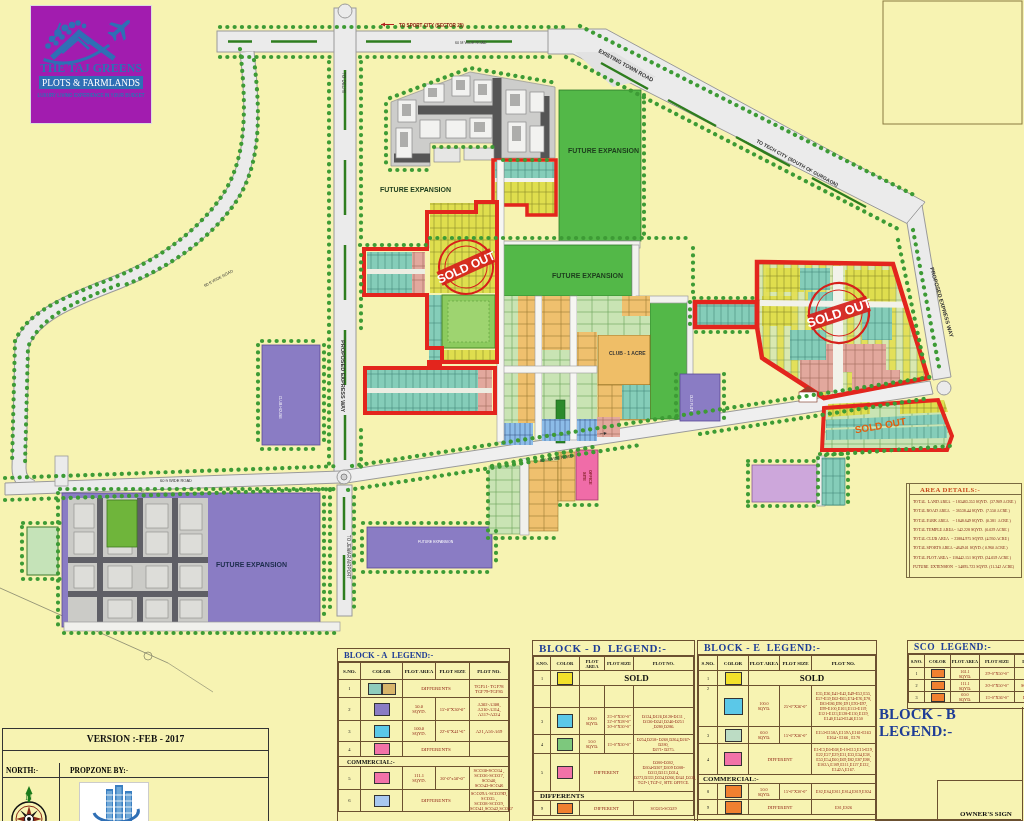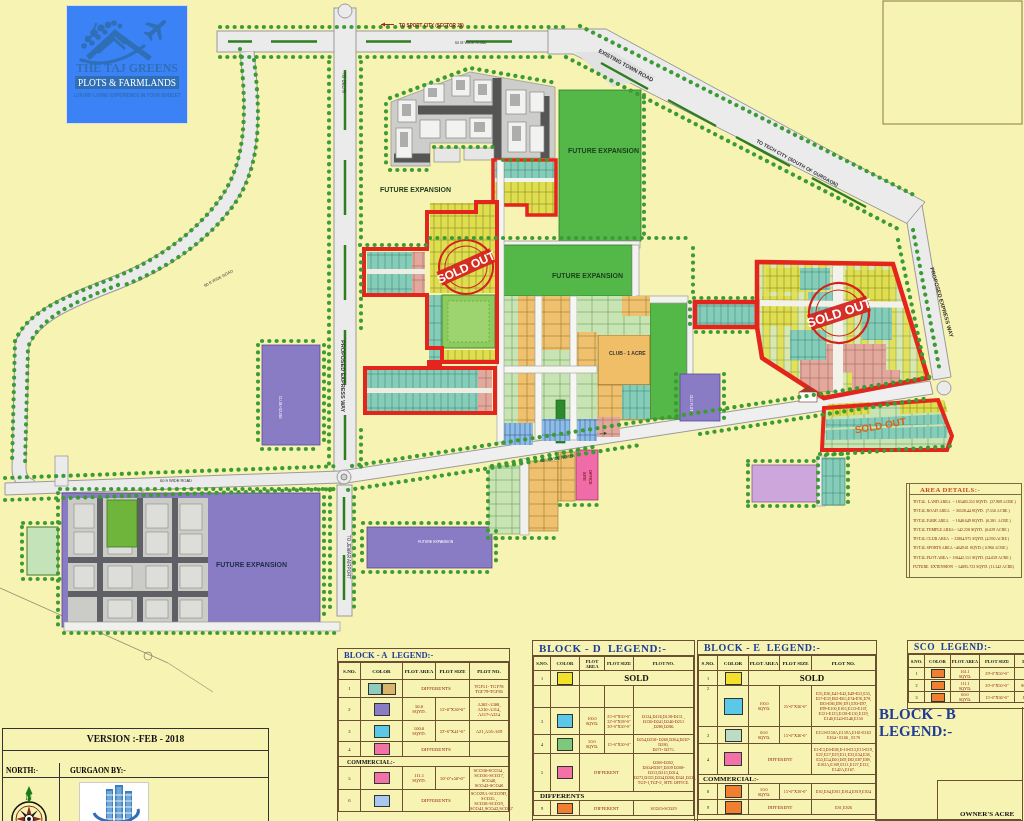--- a/index.html
+++ b/index.html
@@ -398,21 +398,21 @@
   <text x="279" y="396" font-size="3.5" fill="#fff" transform="rotate(90 279 396)">CLUB HOUSE</text>
   <text x="418" y="543" font-size="3.5" fill="#fff">FUTURE EXPANSION</text>
   <text x="690" y="395" font-size="3.3" fill="#fff" transform="rotate(90 690 395)">OLD PLOT</text>
   <text x="160" y="482" font-size="4" fill="#333">60 ft WIDE ROAD</text>
   <text x="540" y="462" font-size="4" fill="#333" transform="rotate(-8 540 462)">60 M WIDE ROAD</text>
   <text x="600" y="435" font-size="4" fill="#333" transform="rotate(-8 600 435)">—▶</text>
   <text x="140" y="492" font-size="5" fill="#333">←</text>
 </g>
 </svg>
 
-<div class="abs" style="left:30px;top:5px;width:120px;height:117px;background:#3b82f6;border:1px solid #ddd;margin-left:36px;">
+<div class="abs" style="left:30px;top:5px;width:120px;height:117px;background:#a21caf;border:1px solid #ddd;">
   <svg width="120" height="117" viewBox="0 0 120 117">
 
     <g stroke="#2F6FB5" fill="none" stroke-linecap="square">
       <path d="M23,50 L48,27 L57,35" stroke-width="5.5"></path>
       <path d="M48,27 L81,51" stroke-width="5.5"></path>
       <path d="M32,46 L47,33 L57,42" stroke-width="2.8"></path>
       <path d="M14,54 C32,60 54,57 77,40" stroke-width="3"></path>
       <line x1="29" y1="18" x2="24" y2="31" stroke-width="2"></line>
     </g>
     <g fill="#2F6FB5">
@@ -656,28 +656,28 @@
             <td class="no">15'-0"X36'-0"</td>
             <td class="no">DS51-DS58</td>
           </tr>
  </tbody>
       </table>
 </div>
 
 <div class="abs" style="left:879px;top:706px;font-family:'Liberation Serif',serif;font-weight:bold;font-size:15px;color:#1f3d96;">BLOCK - B&nbsp; LEGEND:-</div>
 
 <div class="abs" style="left:937px;top:780px;width:84px;height:40px;border-left:1px solid #6b5030;border-top:1px solid #6b5030;"></div>
-<div class="abs" style="left:960px;top:810px;font-family:'Liberation Serif',serif;font-weight:bold;font-size:7px;color:#111;">OWNER'S ACRE</div>
+<div class="abs" style="left:960px;top:810px;font-family:'Liberation Serif',serif;font-weight:bold;font-size:7px;color:#111;">OWNER'S SIGN</div>
 
 <div class="abs" style="left:875px;top:707px;width:146px;height:113px;border-right:1px solid #6b5030;border-bottom:1px solid #6b5030;border-left:1px solid #6b5030;"></div>
 <div class="abs" style="left:532px;top:819px;width:489px;height:1px;background:#6b5030;"></div>
 
 <div class="abs" style="left:2px;top:728px;width:265px;height:93px;border:1px solid #333;font-family:'Liberation Serif',serif;">
 
-  <div style="height:21px;border-bottom:1px solid #333;text-align:center;font-size:9.5px;font-weight:bold;color:#111;line-height:21px;">VERSION :-FEB - 2018</div>
+  <div style="height:21px;border-bottom:1px solid #333;text-align:center;font-size:9.5px;font-weight:bold;color:#111;line-height:21px;">VERSION :-FEB - 2017</div>
   <div style="display:flex;height:70px;margin-top:12px;">
 
     <div style="width:56px;border-right:1px solid #333;">
       <div style="font-size:7.5px;font-weight:bold;padding:3px 0 0 3px;border-bottom:1px solid #333;height:11px;">NORTH:-</div>
 
       <svg width="55" height="55" viewBox="0 0 55 55" style="display:block;">
         <g transform="translate(26,41)">
           <circle r="17" fill="none" stroke="#111" stroke-width="1.5"></circle>
           <circle r="13" fill="#F7F3B2" stroke="#8a2a1a" stroke-width="1"></circle>
           <g fill="#8a2a1a">
@@ -695,21 +695,21 @@
           <circle r="4.5" fill="#fff" stroke="#111" stroke-width="1"></circle>
           <circle r="2" fill="#111"></circle>
           <line x1="0" y1="-17" x2="0" y2="-27" stroke="#1a7a1a" stroke-width="2.5"></line>
           <polygon points="0,-33 3.5,-25 -3.5,-25" fill="#1a7a1a"></polygon>
           <text x="-3.5" y="-19" font-size="9" font-weight="bold" fill="#1a7a1a" font-family="Liberation Serif,serif">N</text>
         </g>
       </svg>
     </div>
 
     <div style="flex:1;position:relative;">
-      <div style="font-size:7.5px;font-weight:bold;padding:3px 0 0 10px;border-bottom:1px solid #333;height:11px;">GURGAON BY:-</div>
+      <div style="font-size:7.5px;font-weight:bold;padding:3px 0 0 10px;border-bottom:1px solid #333;height:11px;">PROPZONE BY:-</div>
 
       <div style="position:absolute;left:19px;top:19px;width:68px;height:51px;background:#fff;border:1px solid #ccc;">
         <svg width="68" height="51" viewBox="0 0 68 51">
           <g fill="#3A7FC1">
             <rect x="26" y="6" width="7" height="34"></rect>
                 <rect x="35" y="2" width="8" height="38"></rect>
                 <rect x="45" y="8" width="7" height="32"></rect>
           </g>
           <g fill="#6FA8D8">
                 <rect x="27" y="8" width="5" height="30"></rect>

